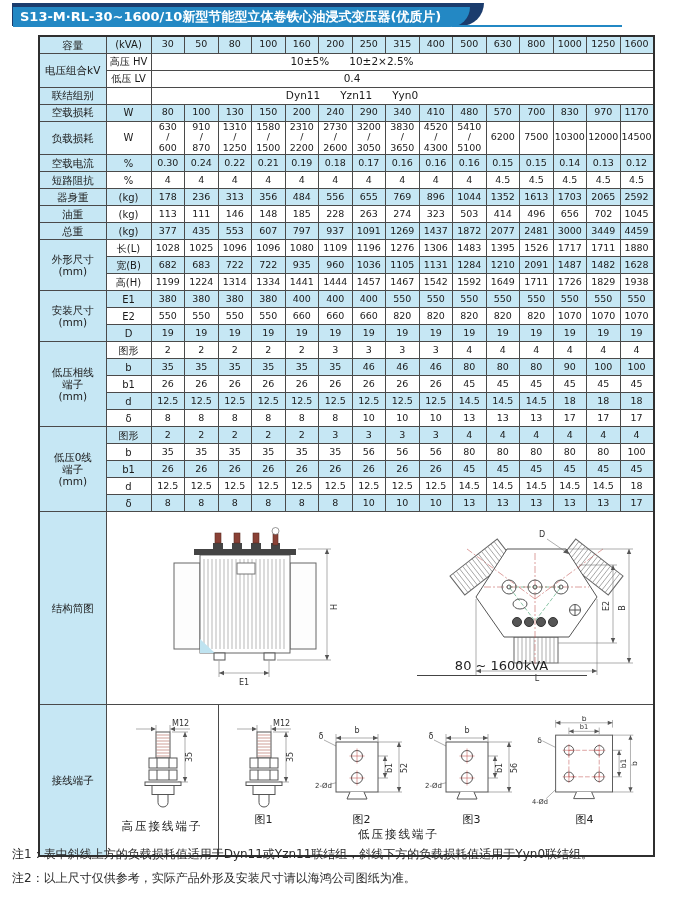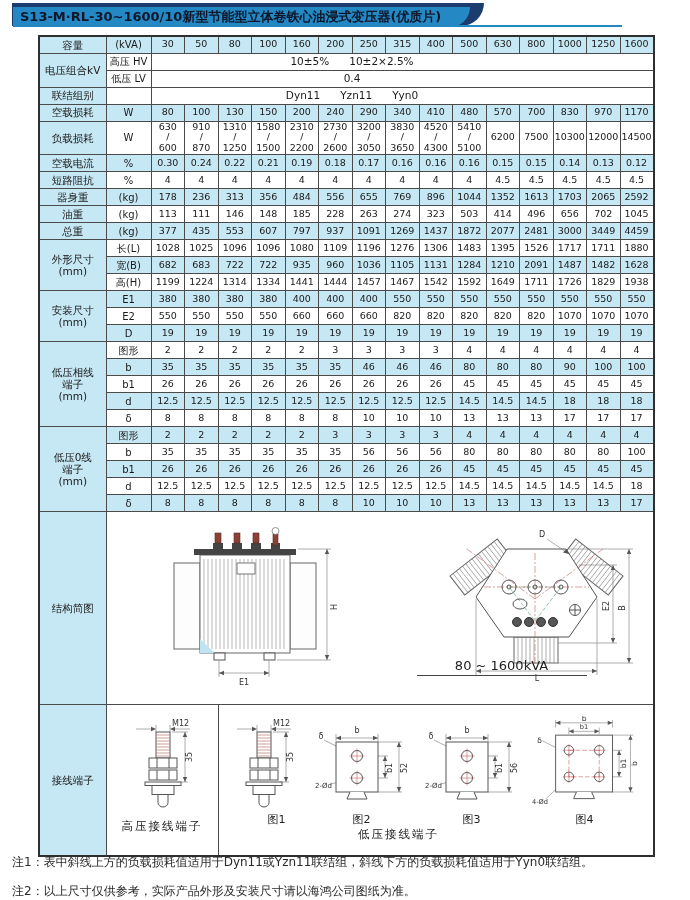--- a/index.html
+++ b/index.html
@@ -2,21 +2,21 @@
 <html><head>
 <meta charset="utf-8">
 <style>
   html,body{margin:0;padding:0;background:#fff;}
   .page{position:relative;width:690px;height:900px;background:#fff;overflow:hidden;
         font-family:"DejaVu Sans",sans-serif;color:#1a1a1a;}
   
   .title-navy{position:absolute;left:12px;top:3px;width:472px;height:23px;
               background:#1b3c6d;border-radius:0 0 32px 0;}
   .title-bar{position:absolute;left:13px;top:7px;width:450px;height:20px;background:#2388c4;
-             border-radius:0 0 22px 0;color:#0f172a;font-size:13px;font-weight:bold;
+             border-radius:0 0 22px 0;color:#ffffff;font-size:13px;font-weight:bold;
              line-height:20px;padding-left:7px;white-space:nowrap;}
   .title-underline{position:absolute;left:452px;top:25px;width:170px;height:2px;background:#2388c4;}
   
   table.spec{position:absolute;left:38px;top:35px;width:615px;border-collapse:collapse;
              table-layout:fixed;border:2px solid #2f2f2f;}
   table.spec td{border:1px solid #4a4a4a;text-align:center;vertical-align:middle;
                 padding:0;font-size:9.5px;line-height:1.15;white-space:pre-line;}
   table.spec tr{height:17px;}
   tr.tall{height:44px;}
   tr.lb td{background:#c6e7f4;}
@@ -33,21 +33,21 @@
   .diag-caption{position:absolute;left:310px;top:136px;width:170px;text-align:center;
                 font-size:13px;color:#222;border-bottom:1px solid #444;padding-bottom:1px;}
   .term-left{position:relative;width:100%;height:128px;}
   .term-right{position:relative;width:100%;height:128px;}
   .fig-cap{position:absolute;top:98px;font-size:11px;color:#222;text-align:center;}
   .term-cap{position:absolute;font-size:11.5px;color:#222;text-align:center;letter-spacing:2px;}
   svg text.dim{font-family:"DejaVu Sans",sans-serif;font-size:8px;fill:#333;}
   svg text.dim7{font-family:"DejaVu Sans",sans-serif;font-size:7px;fill:#333;}
   
   .notes{position:absolute;left:12px;top:842px;width:672px;font-size:12px;color:#2a2a2a;}
-  .notes p{margin:12px 0 7px 0;line-height:1.45;}
+  .notes p{margin:4px 0 7px 0;line-height:1.45;}
 </style>
 </head>
 <body>
 
 <div class="page">
 
   <div class="title-navy"></div>
   <div class="title-bar">
     <span>S13-M·RL-30~1600/10新型节能型立体卷铁心油浸式变压器(优质片)</span>
   </div>
@@ -745,21 +745,21 @@
                 <path d="M26 76.5 h10 v8 a5 4.5 0 0 1 -10 0 z"></path>
                 <line x1="25" y1="40" x2="25" y2="50"></line>
                   <line x1="37" y1="40" x2="37" y2="50"></line>
                 <line x1="25" y1="52" x2="25" y2="62"></line>
                   <line x1="37" y1="52" x2="37" y2="62"></line>
               </g>
               <path d="M24.5 17h13M24.5 20h13M24.5 23h13M24.5 26h13M24.5 29h13M24.5 32h13M24.5 35h13M24.5 38h13" stroke="#b06050" stroke-width="0.6" fill="none"></path>
               <text class="dim" x="40" y="8">M12</text>
               <text class="dim" x="60" y="39" text-anchor="middle" transform="rotate(-90 60 39)">35</text>
             </svg>
-            <span class="fig-cap" style="left:27px;width:62px">图1</span>
+            <span class="fig-cap" style="left:14px;width:62px">图1</span>
 
             
             <svg class="svgabs" style="left:95px;top:8px" width="96" height="88" viewBox="0 0 96 88">
               <g stroke="#777" stroke-width="0.6" fill="none">
                 <line x1="22" y1="10" x2="22" y2="17"></line>
                   <line x1="64" y1="10" x2="64" y2="17"></line>
                 <line x1="22" y1="14" x2="64" y2="14"></line>
                 <line x1="49" y1="32" x2="74" y2="32"></line>
                   <line x1="49" y1="54" x2="74" y2="54"></line>
                 <line x1="71" y1="32" x2="71" y2="54"></line>

